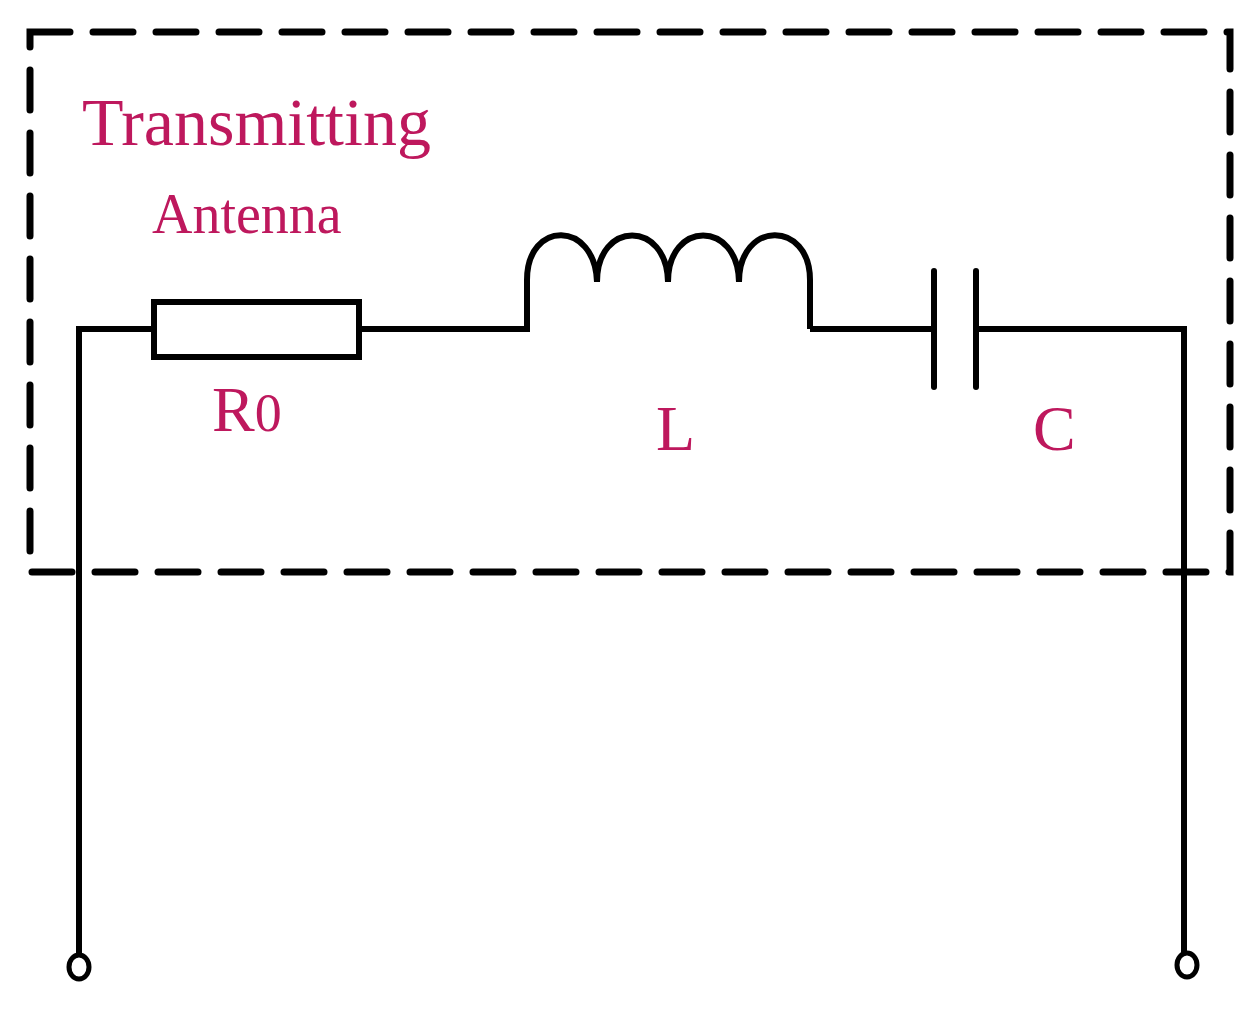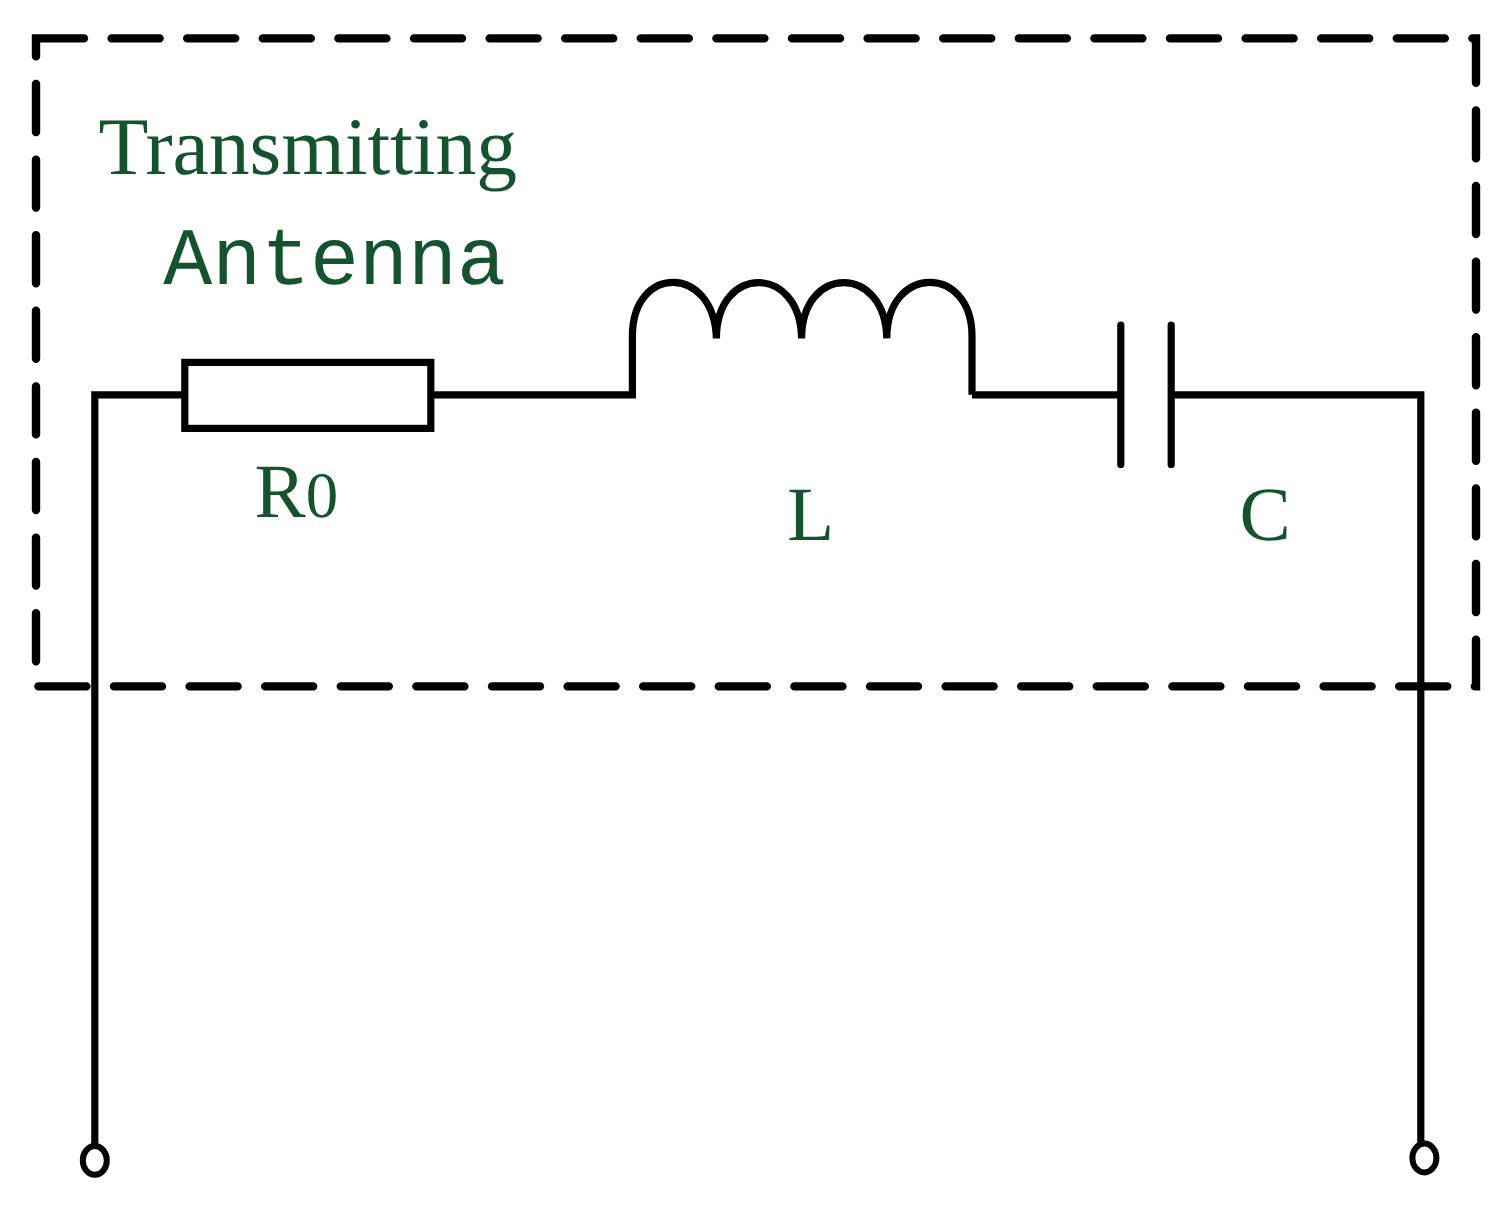--- a/index.html
+++ b/index.html
@@ -1,20 +1,20 @@
 <!DOCTYPE html>
 <html><head>
 <meta charset="utf-8">
 <style>
   html,body{margin:0;padding:0;background:#ffffff;}
   body{width:1255px;height:1012px;position:relative;overflow:hidden;}
   svg{position:absolute;left:0;top:0;}
-  .lbl{position:absolute;font-family:"Liberation Serif","DejaVu Serif",serif;color:#14532d;white-space:nowrap;line-height:1;}
+  .lbl{position:absolute;font-family:"Liberation Serif","DejaVu Serif",serif;color:#be185d;white-space:nowrap;line-height:1;}
   .title1{left:82px;top:88px;font-size:68px;}
-  .title2{left:136px;top:186px;font-size:68px;font-family:Liberation Mono, monospace;}
+  .title2{left:152px;top:186px;font-size:56px;}
   .r0{left:212px;top:378px;font-size:64px;}
   .r0 sub{font-size:54px;vertical-align:baseline;}
   .lL{left:656px;top:397px;font-size:64px;}
   .lC{left:1033px;top:397px;font-size:64px;}
 </style>
 </head>
 <body>
 
 <svg width="1255" height="1012" viewBox="0 0 1255 1012">
 

